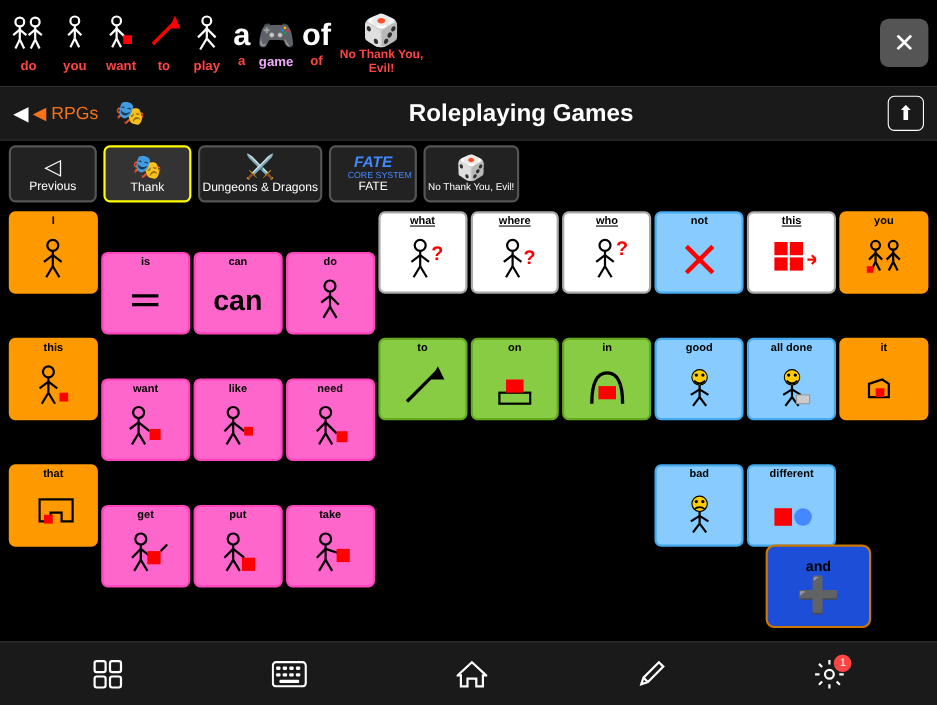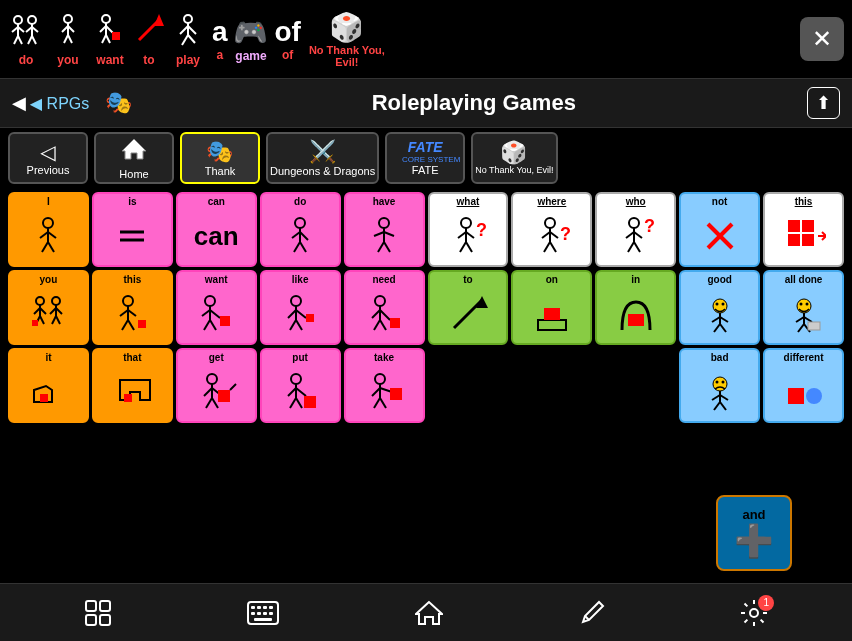--- a/index.html
+++ b/index.html
@@ -145,21 +145,21 @@
       flex-direction: column;
       align-items: center;
       justify-content: space-between;
       padding: 2px 2px 1px;
       height: 75px;
       cursor: pointer;
       position: relative;
       overflow: hidden;
     }
     .sym-cell.bg-orange { background: #ff9900; border-color: #ff9900; }
-    .sym-cell.bg-pink { background: #ff66cc; border-color: #ff44bb; }
+    .sym-cell.bg-pink { background: #ff66cc; border-color: #ff44bb; margin-top: 37px; }
     .sym-cell.bg-green { background: #88cc44; border-color: #66aa22; }
     .sym-cell.bg-blue { background: #88ccff; border-color: #44aaee; }
     .sym-cell.bg-white { background: #fff; border-color: #aaa; text-decoration: underline; }
     .sym-cell.bg-empty { background: #000; border: none; }
     .sym-label {
       font-size: 10px;
       font-weight: bold;
       color: #000;
       text-align: center;
       line-height: 1.1;
@@ -214,33 +214,33 @@
       width: 16px;
       height: 16px;
       font-size: 10px;
       display: flex;
       align-items: center;
       justify-content: center;
     }
 
     
     .and-cell {
-      background: #0369a1;
+      background: #1d4ed8;
       border-radius: 8px;
       border: 2px solid #cc7700;
       display: flex;
       flex-direction: column;
       align-items: center;
       justify-content: center;
       padding: 4px;
       cursor: pointer;
       position: absolute;
       right: 60px;
       bottom: 70px;
-      width: 76px;
+      width: 96px;
       height: 76px;
     }
     .and-label {
       font-size: 13px;
       font-weight: bold;
       color: #000;
     }
     .and-icon {
       font-size: 32px;
       color: #000;
@@ -337,39 +337,31 @@
       <div style="font-size:28px;">🎲</div>
       <span style="color:#ff4444;font-size:11px;font-weight:bold;max-width:80px;text-align:center;">No Thank You, Evil!</span>
     </div>
   </div>
   <button id="close-btn">✕</button>
 </div>
 
 <div id="nav-bar">
   <button id="back-btn">
     <span style="font-size:18px;">◀</span>
-    <span style="font-size:16px;color:#7dd3fc;">◀ RPGs</span>
+    <span style="font-size:16px;color:#f97316;">◀ RPGs</span>
   </button>
   <div style="font-size:22px;margin-right:8px;">🎭</div>
   <div id="nav-title">Roleplaying Games</div>
   <button id="share-btn" style="color:#fff;background:none;border:1px solid #fff;border-radius:6px;padding:4px 8px;font-size:18px;cursor:pointer;">⬆</button>
 </div>
 
 <div id="category-tabs">
   <div class="cat-tab">
     <div class="cat-tab-img">◁</div>
     <div class="cat-tab-label">Previous</div>
-  </div>
-  <div class="cat-tab">
-    <div class="cat-tab-img">
-      <svg width="28" height="28" viewBox="0 0 28 28">
-        <polygon points="14,4 2,16 5,16 5,24 11,24 11,18 17,18 17,24 23,24 23,16 26,16" fill="#fff" stroke="#888" stroke-width="1"></polygon>
-      </svg>
-    </div>
-    <div class="cat-tab-label">Home</div>
   </div>
   <div class="cat-tab active" style="border-color:#ff0;">
     <div class="cat-tab-img" style="font-size:22px;">🎭</div>
     <div class="cat-tab-label">Thank</div>
   </div>
   <div class="cat-tab">
     <div class="cat-tab-img" style="font-size:22px;">⚔️</div>
     <div class="cat-tab-label">Dungeons &amp; Dragons</div>
   </div>
   <div class="cat-tab">
@@ -421,33 +413,20 @@
         <circle cx="22" cy="9" r="5" stroke="#000" stroke-width="2" fill="none"></circle>
         <line x1="22" y1="14" x2="22" y2="28" stroke="#000" stroke-width="2"></line>
         <line x1="22" y1="18" x2="14" y2="24" stroke="#000" stroke-width="2"></line>
         <line x1="22" y1="18" x2="30" y2="26" stroke="#000" stroke-width="2"></line>
         <line x1="22" y1="28" x2="16" y2="38" stroke="#000" stroke-width="2"></line>
         <line x1="22" y1="28" x2="28" y2="38" stroke="#000" stroke-width="2"></line>
       </svg>
     </div>
   </div>
 
-  <div class="sym-cell bg-pink">
-    <div class="sym-label">have</div>
-    <div class="sym-icon">
-      <svg viewBox="0 0 44 44">
-        <circle cx="22" cy="9" r="5" stroke="#000" stroke-width="2" fill="none"></circle>
-        <line x1="22" y1="14" x2="22" y2="28" stroke="#000" stroke-width="2"></line>
-        <line x1="22" y1="18" x2="12" y2="22" stroke="#000" stroke-width="2"></line>
-        <line x1="22" y1="18" x2="32" y2="22" stroke="#000" stroke-width="2"></line>
-        <line x1="22" y1="28" x2="16" y2="38" stroke="#000" stroke-width="2"></line>
-        <line x1="22" y1="28" x2="28" y2="38" stroke="#000" stroke-width="2"></line>
-      </svg>
-    </div>
-  </div>
 
   <div class="sym-cell bg-white">
     <div class="sym-label">what</div>
     <div class="sym-icon">
       <svg viewBox="0 0 44 44">
         <circle cx="20" cy="9" r="5" stroke="#000" stroke-width="2" fill="none"></circle>
         <line x1="20" y1="14" x2="20" y2="28" stroke="#000" stroke-width="2"></line>
         <line x1="20" y1="18" x2="12" y2="24" stroke="#000" stroke-width="2"></line>
         <line x1="20" y1="18" x2="28" y2="24" stroke="#000" stroke-width="2"></line>
         <line x1="20" y1="28" x2="14" y2="38" stroke="#000" stroke-width="2"></line>

